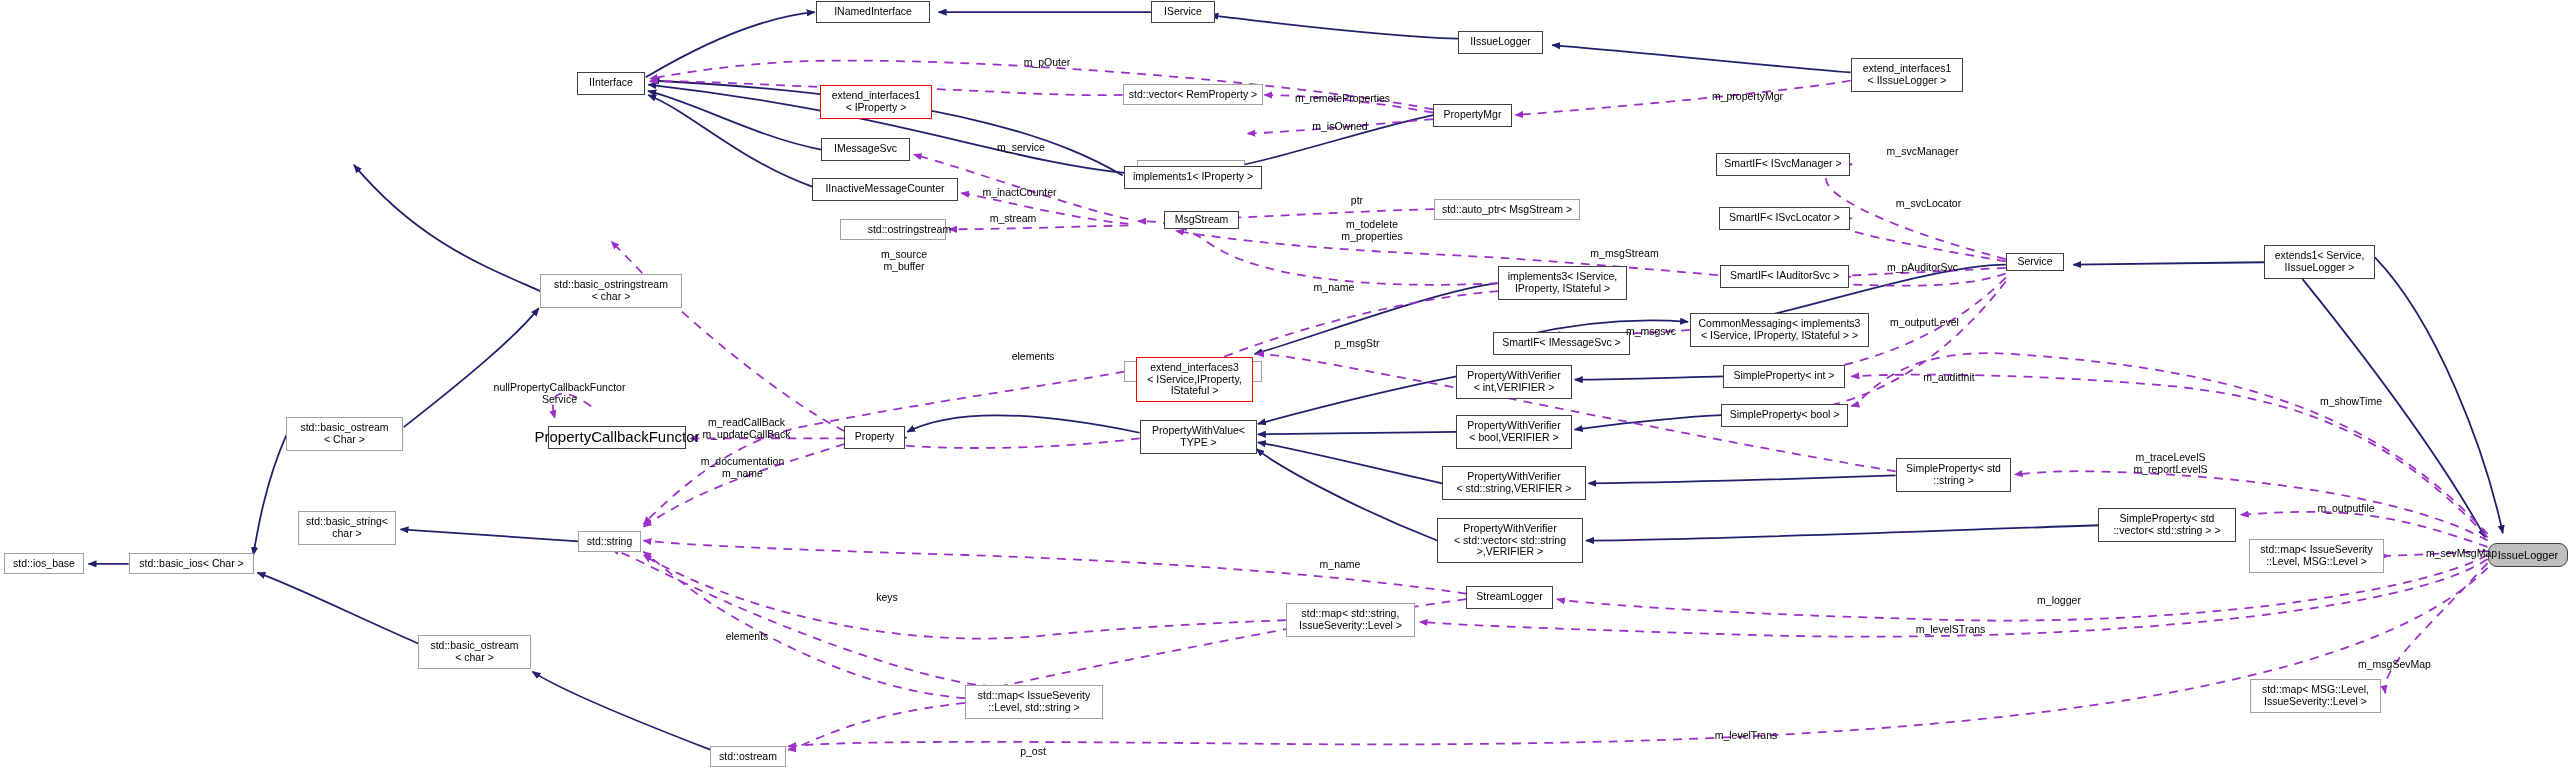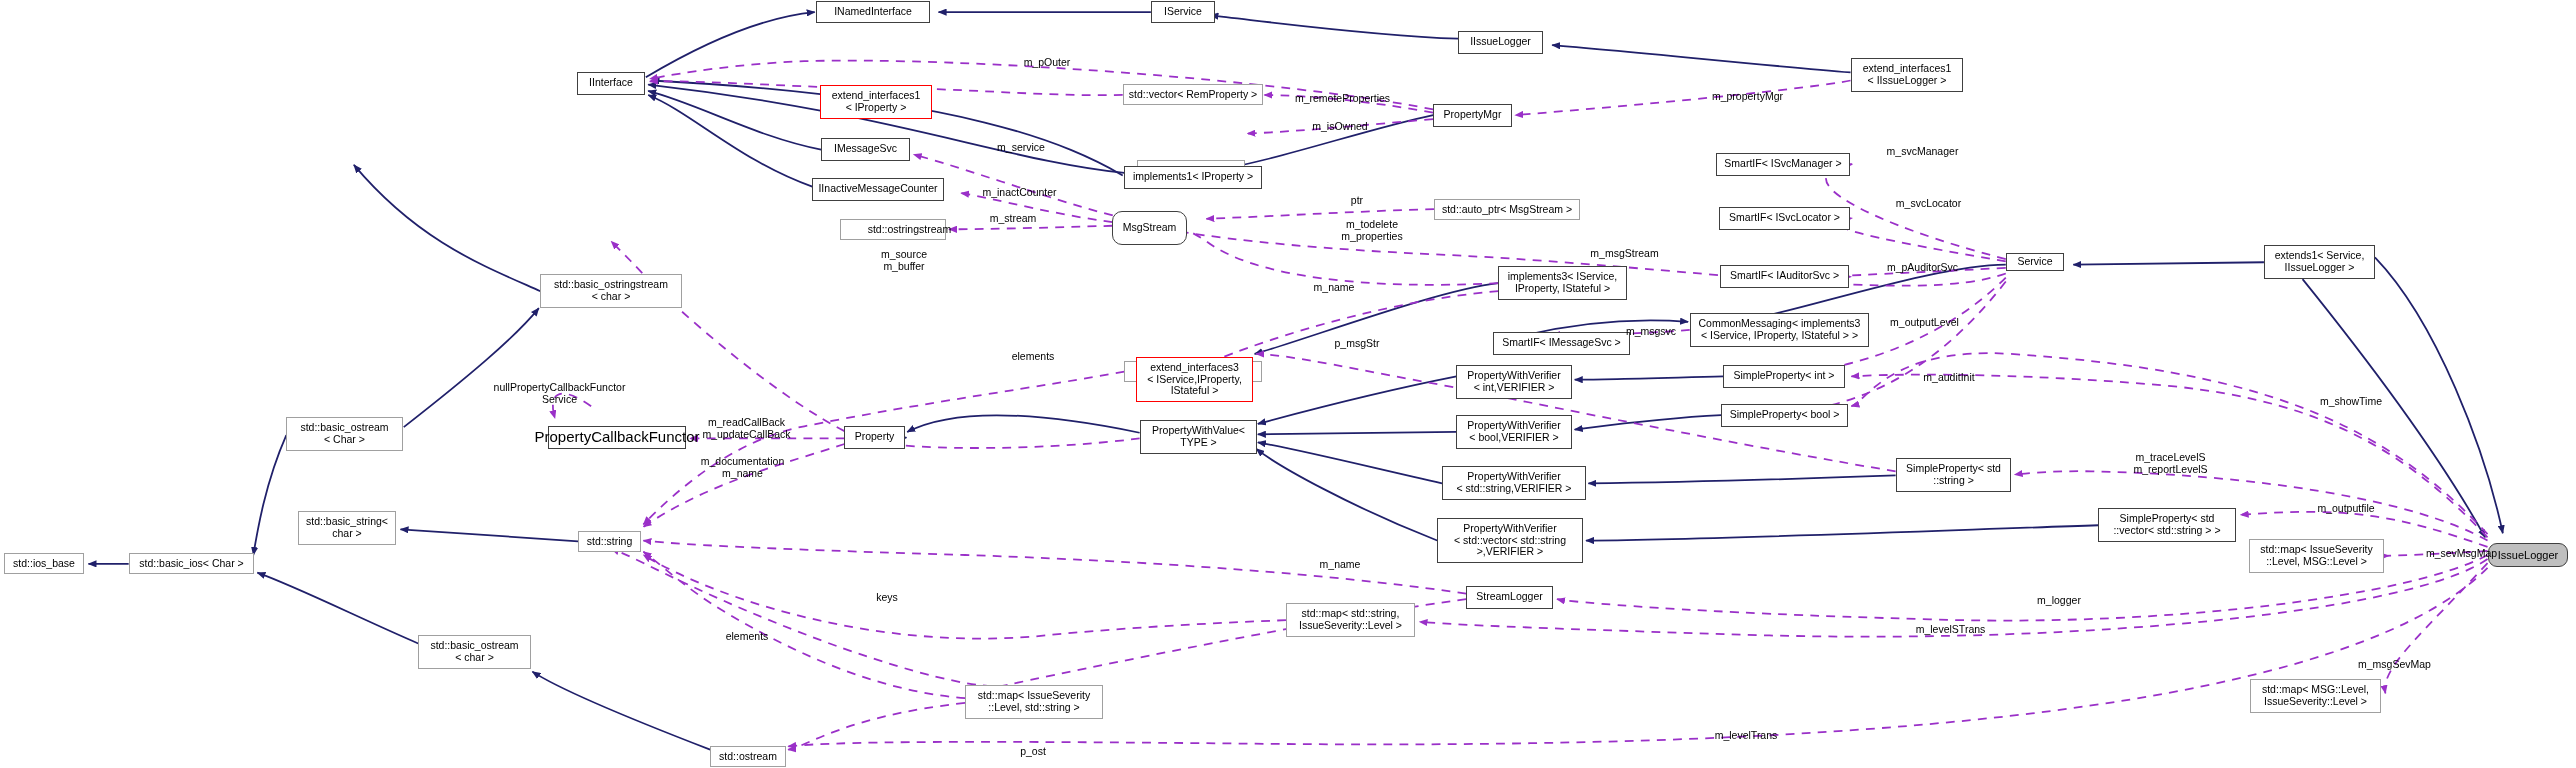--- a/index.html
+++ b/index.html
@@ -143,25 +143,25 @@
       <div class="node b-bold" style="left: 1851px; top: 58px; width: 112px; height: 34px; font-size: 10.5px;">extend_interfaces1
 &lt; IIssueLogger &gt;</div>
       <div class="node b-bold" style="left: 577px; top: 72px; width: 68px; height: 22.5px; font-size: 10.5px;">IInterface</div>
       <div class="node b-red" style="left: 820px; top: 85px; width: 112px; height: 34px; font-size: 10.5px;">extend_interfaces1
 &lt; IProperty &gt;</div>
       <div class="node b-thin" style="left: 1123px; top: 84px; width: 140px; height: 21px; font-size: 10.5px;">std::vector&lt; RemProperty &gt;</div>
       <div class="node b-bold" style="left: 1433px; top: 104px; width: 79px; height: 22.5px; font-size: 10.5px;">PropertyMgr</div>
       <div class="node b-thin" style="left: 1137px; top: 123px; width: 108px; height: 21px; font-size: 10.5px; margin-top: 37px;">std::vector&lt; bool &gt;</div>
       <div class="node b-bold" style="left: 821px; top: 138px; width: 89px; height: 22.5px; font-size: 10.5px;">IMessageSvc</div>
       <div class="node b-bold" style="left: 1716px; top: 153px; width: 134px; height: 22.5px; font-size: 10.5px;">SmartIF&lt; ISvcManager &gt;</div>
-      <div class="node b-bold" style="left: 812px; top: 178px; width: 132px; height: 22.5px; font-size: 10.5px;">IInactiveMessageCounter</div>
+      <div class="node b-bold" style="left: 812px; top: 178px; width: 146px; height: 22.5px; font-size: 10.5px;">IInactiveMessageCounter</div>
       <div class="node b-bold" style="left: 1124px; top: 166px; width: 138px; height: 22.5px; font-size: 10.5px;">implements1&lt; IProperty &gt;</div>
       <div class="node b-bold" style="left: 1719px; top: 207px; width: 131px; height: 22.5px; font-size: 10.5px;">SmartIF&lt; ISvcLocator &gt;</div>
       <div class="node b-thin" style="left: 840px; top: 219px; width: 106px; height: 21px; font-size: 10.5px; padding-left: 36px;">std::ostringstream</div>
-      <div class="node b-bold" style="left: 1112px; top: 211px; width: 75px; height: 34px; font-size: 10.5px; border-radius: 10px;">MsgStream</div>
+      <div class="node b-bold" style="left: 1164px; top: 211px; width: 75px; height: 18px; font-size: 10.5px;">MsgStream</div>
       <div class="node b-thin" style="left: 1434px; top: 199px; width: 146px; height: 21px; font-size: 10.5px;">std::auto_ptr&lt; MsgStream &gt;</div>
       <div class="node b-bold" style="left: 2006px; top: 253px; width: 58px; height: 18px; font-size: 10.5px;">Service</div>
       <div class="node b-bold" style="left: 2264px; top: 245px; width: 111px; height: 34px; font-size: 10.5px;">extends1&lt; Service,
 IIssueLogger &gt;</div>
       <div class="node b-bold" style="left: 1498px; top: 266px; width: 129px; height: 34px; font-size: 10.5px;">implements3&lt; IService,
 IProperty, IStateful &gt;</div>
       <div class="node b-bold" style="left: 1720px; top: 265px; width: 129px; height: 22.5px; font-size: 10.5px;">SmartIF&lt; IAuditorSvc &gt;</div>
       <div class="node b-thin" style="left: 540px; top: 274px; width: 142px; height: 34px; font-size: 10.5px;">std::basic_ostringstream
 &lt; char &gt;</div>
       <div class="node b-thin" style="left: 1124px; top: 361px; width: 138px; height: 21px; font-size: 10.5px;">std::vector&lt; Property * &gt;</div>

